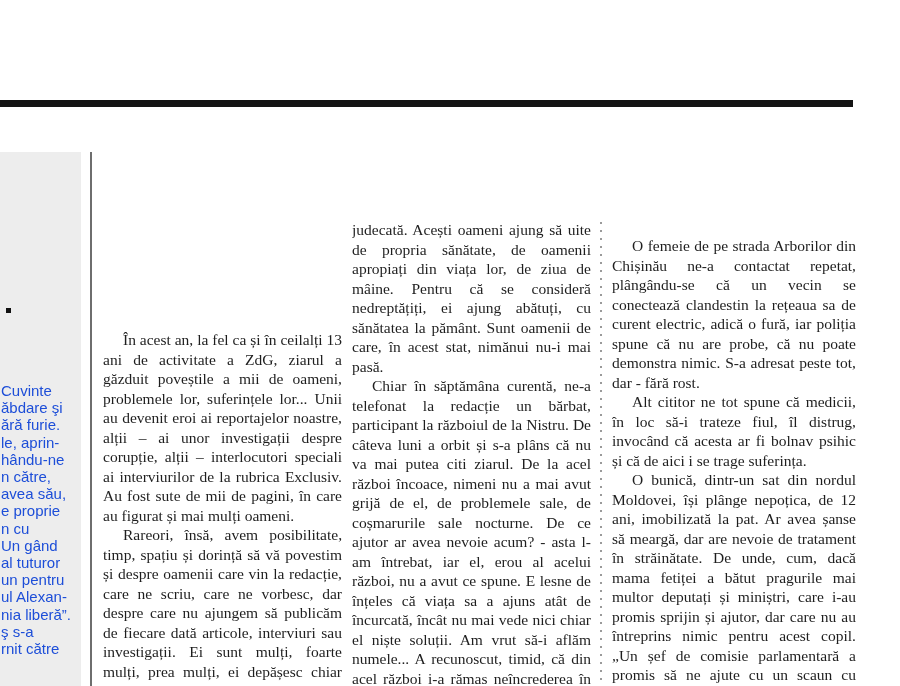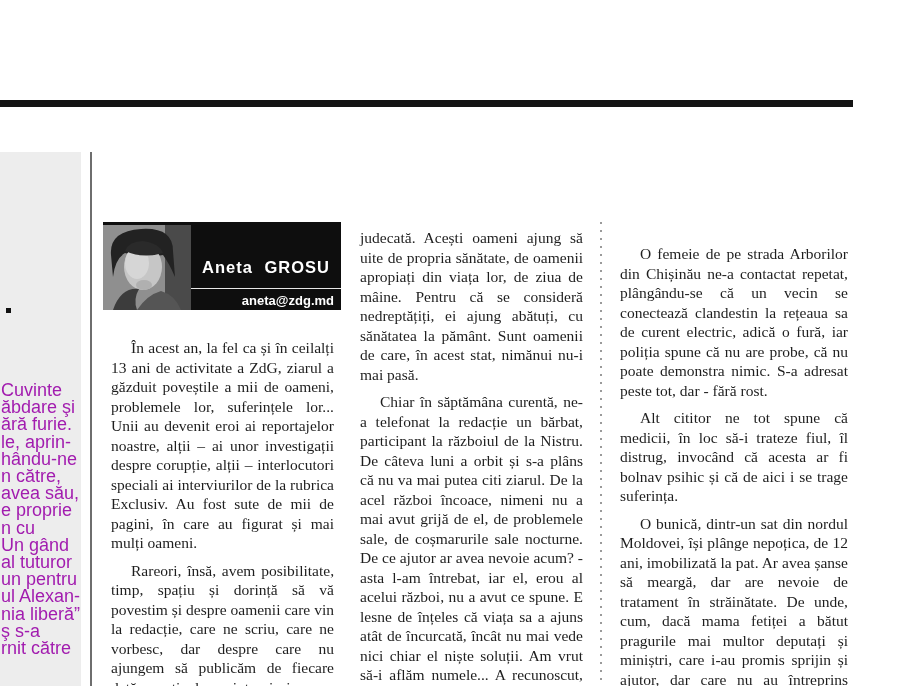--- a/index.html
+++ b/index.html
@@ -4,40 +4,40 @@
 <style>
   html,body{margin:0;padding:0;background:#fff;}
   #page{position:relative;width:900px;height:686px;background:#ffffff;overflow:hidden;
         font-family:"Liberation Serif",serif;color:#1e1e1e;}
 
   .topbar{position:absolute;left:0;top:100px;width:853px;height:7px;background:#141414;}
 
   .left-strip{position:absolute;left:0;top:152px;width:81px;height:534px;background:#ededed;overflow:hidden;}
   .left-strip .bullet{position:absolute;left:6px;top:156px;width:5px;height:5px;background:#111;}
   .strip-frags{position:absolute;left:1px;top:230px;width:80px;
-               font-family:"Liberation Sans",sans-serif;font-size:18px;line-height:17.2px;color:#a21caf;}
+               font-family:"Liberation Sans",sans-serif;font-size:15px;line-height:17.2px;color:#1d4ed8;}
   .strip-frags p{margin:0;white-space:nowrap;}
 
   .vline{position:absolute;left:90px;top:152px;width:2px;height:534px;background:#6e6e6e;}
 
   .headline{position:absolute;left:106px;top:133px;
             font-family:"Liberation Sans",sans-serif;font-weight:bold;
             font-size:62px;line-height:1;letter-spacing:-2px;color:#9b9b9b;white-space:nowrap;}
 
   .author-box{position:absolute;left:103px;top:222px;width:238px;height:88px;background:#0e0e0e;}
   .author-photo{position:absolute;left:0;top:3px;width:88px;height:85px;}
   .author-name{position:absolute;left:88px;top:36px;width:150px;text-align:center;
                font-family:"Liberation Sans",sans-serif;font-weight:bold;font-size:16.5px;
                letter-spacing:1px;word-spacing:6px;color:#ffffff;}
   .author-divider{position:absolute;left:88px;top:66px;width:150px;height:1px;background:#e8e8e8;}
   .author-email{position:absolute;left:88px;top:71px;width:143px;text-align:right;
                 font-family:"Liberation Sans",sans-serif;font-weight:bold;font-size:13px;color:#ffffff;}
 
   .col{position:absolute;overflow:hidden;font-size:15.5px;line-height:19.5px;text-align:justify;}
-  .col p{margin:8px;text-indent:20px;}
+  .col p{margin:0;text-indent:20px;}
   .col p.cont{text-indent:0;}
   #col1{left:103px;top:330px;width:239px;height:356px;}
   #col2{left:352px;top:220px;width:239px;height:466px;}
   #col3{left:612px;top:236px;width:244px;height:466px;}
 
   .dotted-divider{position:absolute;left:600px;top:222px;width:2px;height:464px;
     background:repeating-linear-gradient(to bottom,#9a9a9a 0 2px,transparent 2px 8px);}
 </style>
 </head>
 <body>
@@ -64,36 +64,20 @@
         <p>ul Alexan-</p>
         <p>nia liberă”.</p>
         <p>ş s-a</p>
         <p>rnit către</p>
       </div>
   </div>
 
   <div class="vline"></div>
 
 
-  <div class="author-box">
-    <svg class="author-photo" viewBox="0 0 88 85" preserveAspectRatio="none">
-      <rect x="0" y="0" width="88" height="85" fill="#8f8f8f"></rect>
-      <rect x="62" y="0" width="26" height="85" fill="#4a4a4a"></rect>
-      <path d="M8,30 Q6,6 38,4 Q70,2 70,26 L72,52 Q66,38 60,30 Q40,34 22,28 Q12,34 10,52 Z" fill="#222222"></path>
-      <ellipse cx="40" cy="42" rx="19" ry="23" fill="#c6c6c6"></ellipse>
-      <ellipse cx="34" cy="38" rx="12" ry="16" fill="#d6d6d6"></ellipse>
-      <path d="M22,26 Q40,34 60,28 Q56,18 40,16 Q26,16 22,26 Z" fill="#2a2a2a"></path>
-      <path d="M10,85 Q18,62 36,64 Q30,74 34,85 Z" fill="#3c3c3c"></path>
-      <path d="M34,85 Q44,70 58,66 Q72,70 78,85 Z" fill="#555555"></path>
-      <ellipse cx="41" cy="60" rx="8" ry="5" fill="#b0b0b0"></ellipse>
-    </svg>
-    <div class="author-name">Aneta GROSU</div>
-    <div class="author-divider"></div>
-    <div class="author-email">aneta@zdg.md</div>
-  </div>
 
   <div id="col1" class="col">
     <p>În acest an, la fel ca și în ceilalți 13 ani de activitate a ZdG, ziarul a găzduit poveștile a mii de oameni, problemele lor, suferințele lor... Unii au devenit eroi ai reportajelor noastre, alții – ai unor investigații despre corupție, alții – interlocutori speciali ai interviurilor de la rubrica Exclusiv. Au fost sute de mii de pagini, în care au figurat și mai mulți oameni.</p>
     <p>Rareori, însă, avem posibilitate, timp, spațiu și dorință să vă povestim și despre oamenii care vin la redacție, care ne scriu, care ne vorbesc, dar despre care nu ajungem să publicăm de fiecare dată articole, interviuri sau investigații. Ei sunt mulți, foarte mulți, prea mulți, ei depășesc chiar numărul celor care devin eroi de ziar.</p>
   </div>
 
   <div id="col2" class="col">
     <p class="cont">judecată. Acești oameni ajung să uite de propria sănătate, de oamenii apropiați din viața lor, de ziua de mâine. Pentru că se consideră nedreptățiți, ei ajung abătuți, cu sănătatea la pământ. Sunt oamenii de care, în acest stat, nimănui nu-i mai pasă.</p>
     <p>Chiar în săptămâna curentă, ne-a telefonat la redacție un bărbat, participant la războiul de la Nistru. De câteva luni a orbit și s-a plâns că nu va mai putea citi ziarul. De la acel război încoace, nimeni nu a mai avut grijă de el, de problemele sale, de coșmarurile sale nocturne. De ce ajutor ar avea nevoie acum? - asta l-am întrebat, iar el, erou al acelui război, nu a avut ce spune. E lesne de înțeles că viața sa a ajuns atât de încurcată, încât nu mai vede nici chiar el niște soluții. Am vrut să-i aflăm numele... A recunoscut, timid, că din acel război i-a rămas neîncrederea în oameni și frica, multă frică, atât de multă, încât și numele se teme să</p>
   </div>

